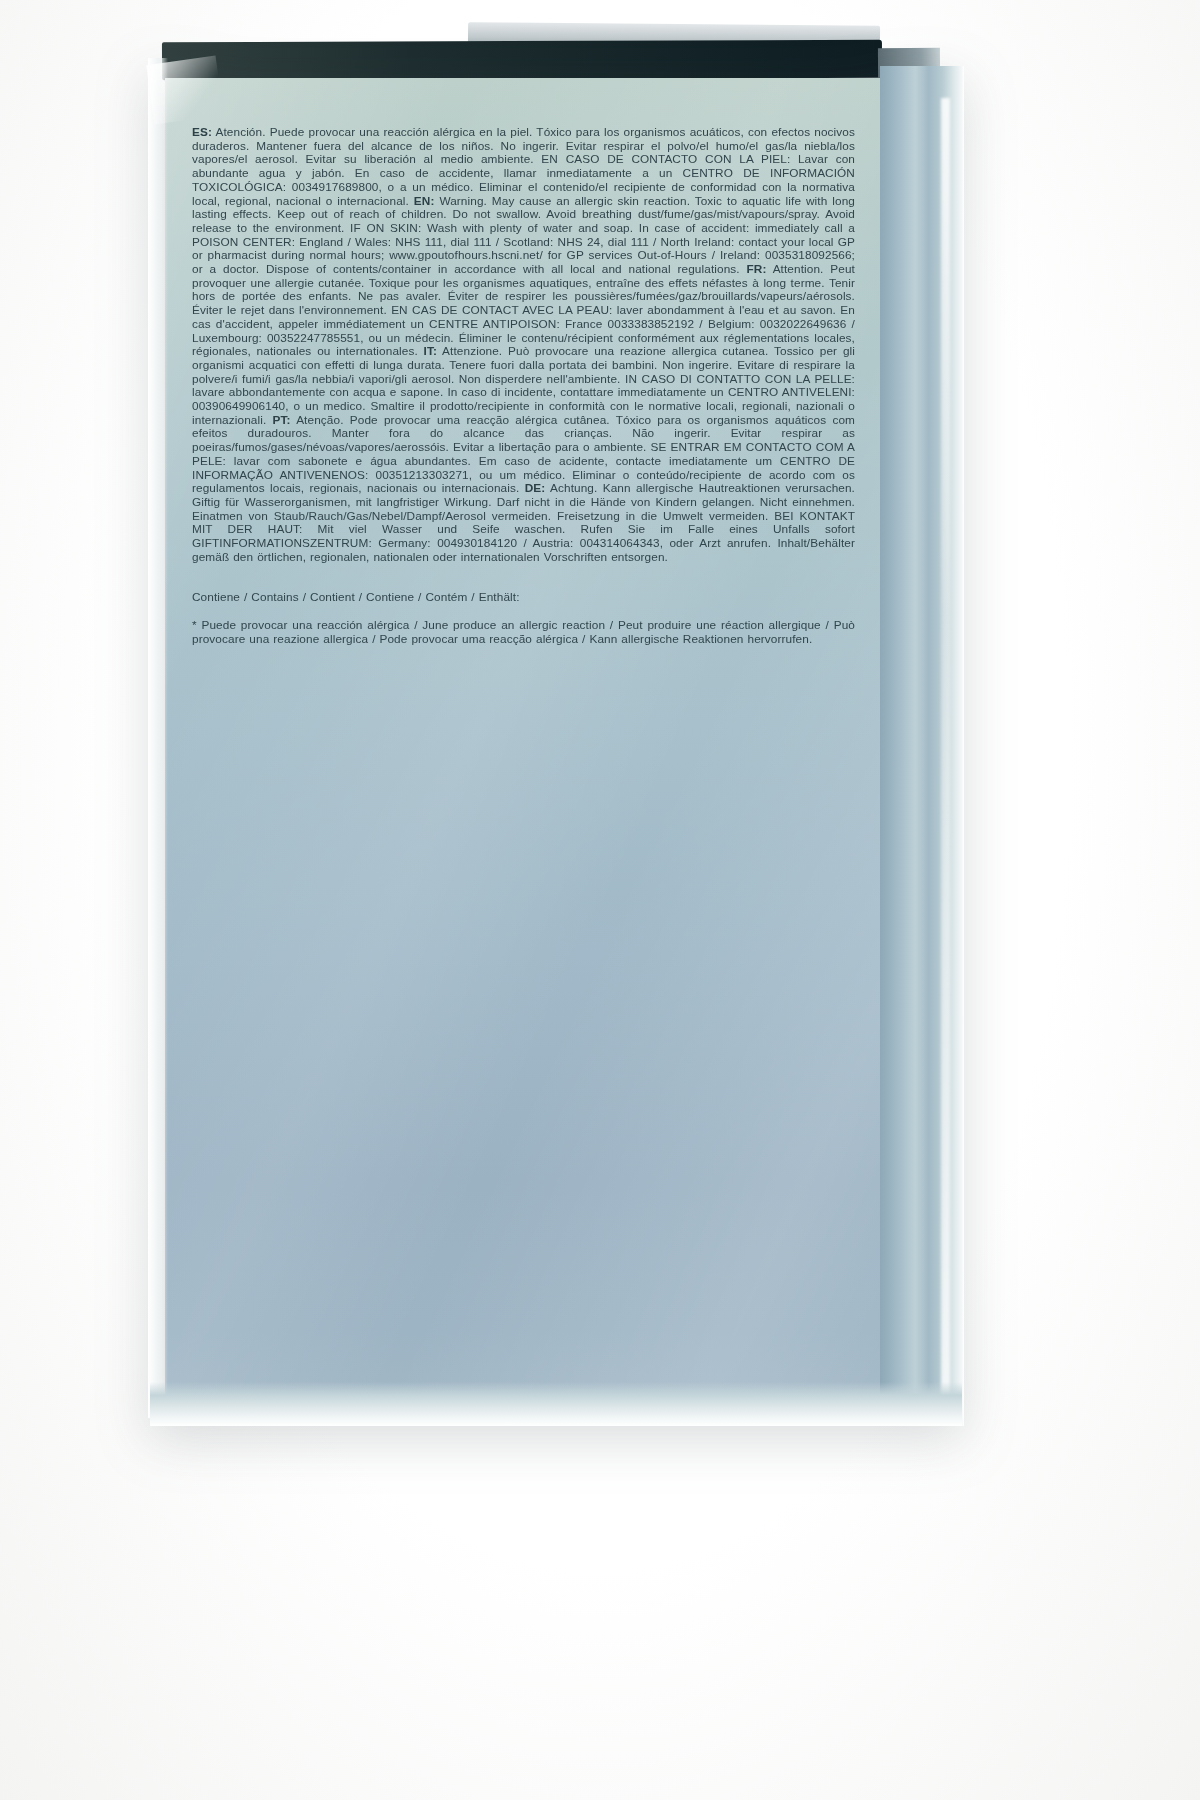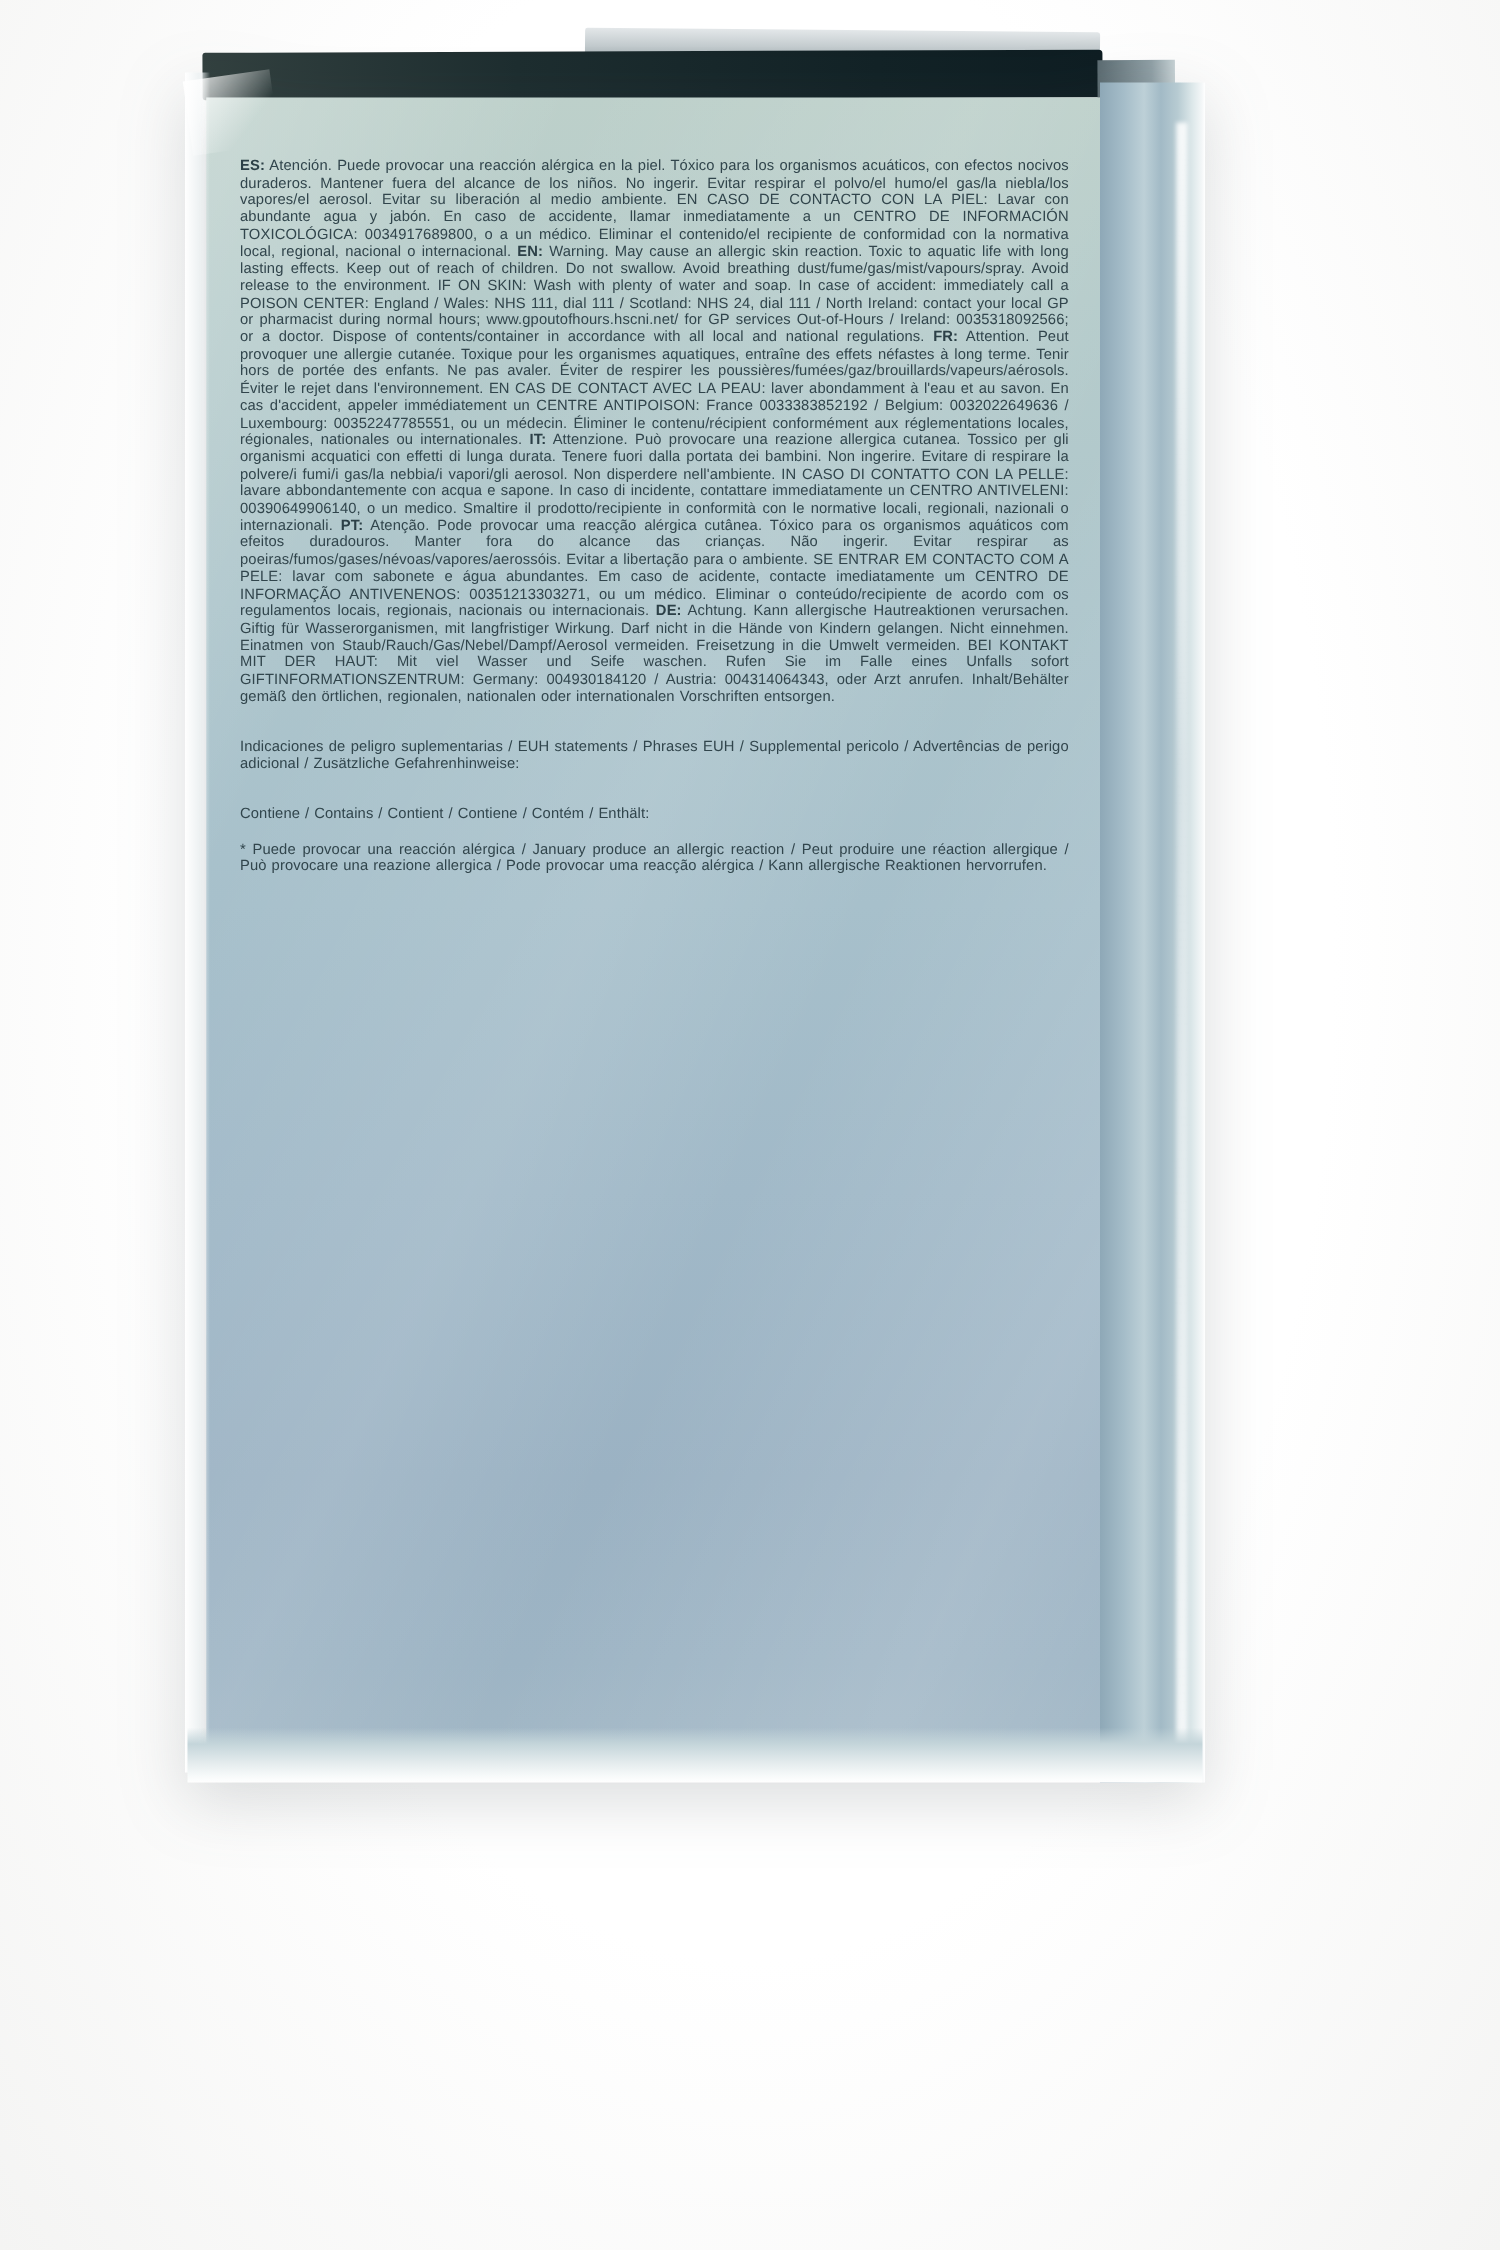--- a/index.html
+++ b/index.html
@@ -104,21 +104,20 @@
     <div class="cello-right-streak"></div>
     <div class="cello-left-highlight"></div>
     <div class="cello-topleft-fold"></div>
     <div class="cello-bottom-fold"></div>
   </div>
 
   <div class="label-text">
 
     <p class="hazard-para"><span><b>ES:</b><span> Atención. Puede provocar una reacción alérgica en la piel. Tóxico para los organismos acuáticos, con efectos nocivos duraderos. Mantener fuera del alcance de los niños. No ingerir. Evitar respirar el polvo/el humo/el gas/la niebla/los vapores/el aerosol. Evitar su liberación al medio ambiente. EN CASO DE CONTACTO CON LA PIEL: Lavar con abundante agua y jabón. En caso de accidente, llamar inmediatamente a un CENTRO DE INFORMACIÓN TOXICOLÓGICA: 0034917689800, o a un médico. Eliminar el contenido/el recipiente de conformidad con la normativa local, regional, nacional o internacional. </span></span><span><b>EN:</b><span> Warning. May cause an allergic skin reaction. Toxic to aquatic life with long lasting effects. Keep out of reach of children. Do not swallow. Avoid breathing dust/fume/gas/mist/vapours/spray. Avoid release to the environment. IF ON SKIN: Wash with plenty of water and soap. In case of accident: immediately call a POISON CENTER: England / Wales: NHS 111, dial 111 / Scotland: NHS 24, dial 111 / North Ireland: contact your local GP or pharmacist during normal hours; www.gpoutofhours.hscni.net/ for GP services Out-of-Hours / Ireland: 0035318092566; or a doctor. Dispose of contents/container in accordance with all local and national regulations. </span></span><span><b>FR:</b><span> Attention. Peut provoquer une allergie cutanée. Toxique pour les organismes aquatiques, entraîne des effets néfastes à long terme. Tenir hors de portée des enfants. Ne pas avaler. Éviter de respirer les poussières/fumées/gaz/brouillards/vapeurs/aérosols. Éviter le rejet dans l'environnement. EN CAS DE CONTACT AVEC LA PEAU: laver abondamment à l'eau et au savon. En cas d'accident, appeler immédiatement un CENTRE ANTIPOISON: France 0033383852192 / Belgium: 0032022649636 / Luxembourg: 00352247785551, ou un médecin. Éliminer le contenu/récipient conformément aux réglementations locales, régionales, nationales ou internationales. </span></span><span><b>IT:</b><span> Attenzione. Può provocare una reazione allergica cutanea. Tossico per gli organismi acquatici con effetti di lunga durata. Tenere fuori dalla portata dei bambini. Non ingerire. Evitare di respirare la polvere/i fumi/i gas/la nebbia/i vapori/gli aerosol. Non disperdere nell'ambiente. IN CASO DI CONTATTO CON LA PELLE: lavare abbondantemente con acqua e sapone. In caso di incidente, contattare immediatamente un CENTRO ANTIVELENI: 00390649906140, o un medico. Smaltire il prodotto/recipiente in conformità con le normative locali, regionali, nazionali o internazionali. </span></span><span><b>PT:</b><span> Atenção. Pode provocar uma reacção alérgica cutânea. Tóxico para os organismos aquáticos com efeitos duradouros. Manter fora do alcance das crianças. Não ingerir. Evitar respirar as poeiras/fumos/gases/névoas/vapores/aerossóis. Evitar a libertação para o ambiente. SE ENTRAR EM CONTACTO COM A PELE: lavar com sabonete e água abundantes. Em caso de acidente, contacte imediatamente um CENTRO DE INFORMAÇÃO ANTIVENENOS: 00351213303271, ou um médico. Eliminar o conteúdo/recipiente de acordo com os regulamentos locais, regionais, nacionais ou internacionais. </span></span><span><b>DE:</b><span> Achtung. Kann allergische Hautreaktionen verursachen. Giftig für Wasserorganismen, mit langfristiger Wirkung. Darf nicht in die Hände von Kindern gelangen. Nicht einnehmen. Einatmen von Staub/Rauch/Gas/Nebel/Dampf/Aerosol vermeiden. Freisetzung in die Umwelt vermeiden. BEI KONTAKT MIT DER HAUT: Mit viel Wasser und Seife waschen. Rufen Sie im Falle eines Unfalls sofort GIFTINFORMATIONSZENTRUM: Germany: 004930184120 / Austria: 004314064343, oder Arzt anrufen. Inhalt/Behälter gemäß den örtlichen, regionalen, nationalen oder internationalen Vorschriften entsorgen.</span></span></p>
 
-    <p class="euh-note">Indicaciones de peligro suplementarias / EUH statements / Phrases EUH / Supplemental pericolo / Advertências de perigo adicional / Zusätzliche Gefahrenhinweise:</p>
 
     <p class="contains-heading">Contiene / Contains / Contient / Contiene / Contém / Enthält:</p>
 
 
-    <p class="allergy-footnote">* Puede provocar una reacción alérgica / January produce an allergic reaction / Peut produire une réaction allergique / Può provocare una reazione allergica / Pode provocar uma reacção alérgica / Kann allergische Reaktionen hervorrufen.</p>
+    <p class="allergy-footnote">* Puede provocar una reacción alérgica / June produce an allergic reaction / Peut produire une réaction allergique / Può provocare una reazione allergica / Pode provocar uma reacção alérgica / Kann allergische Reaktionen hervorrufen.</p>
 
   </div>
 </div>
 
 </body></html>

